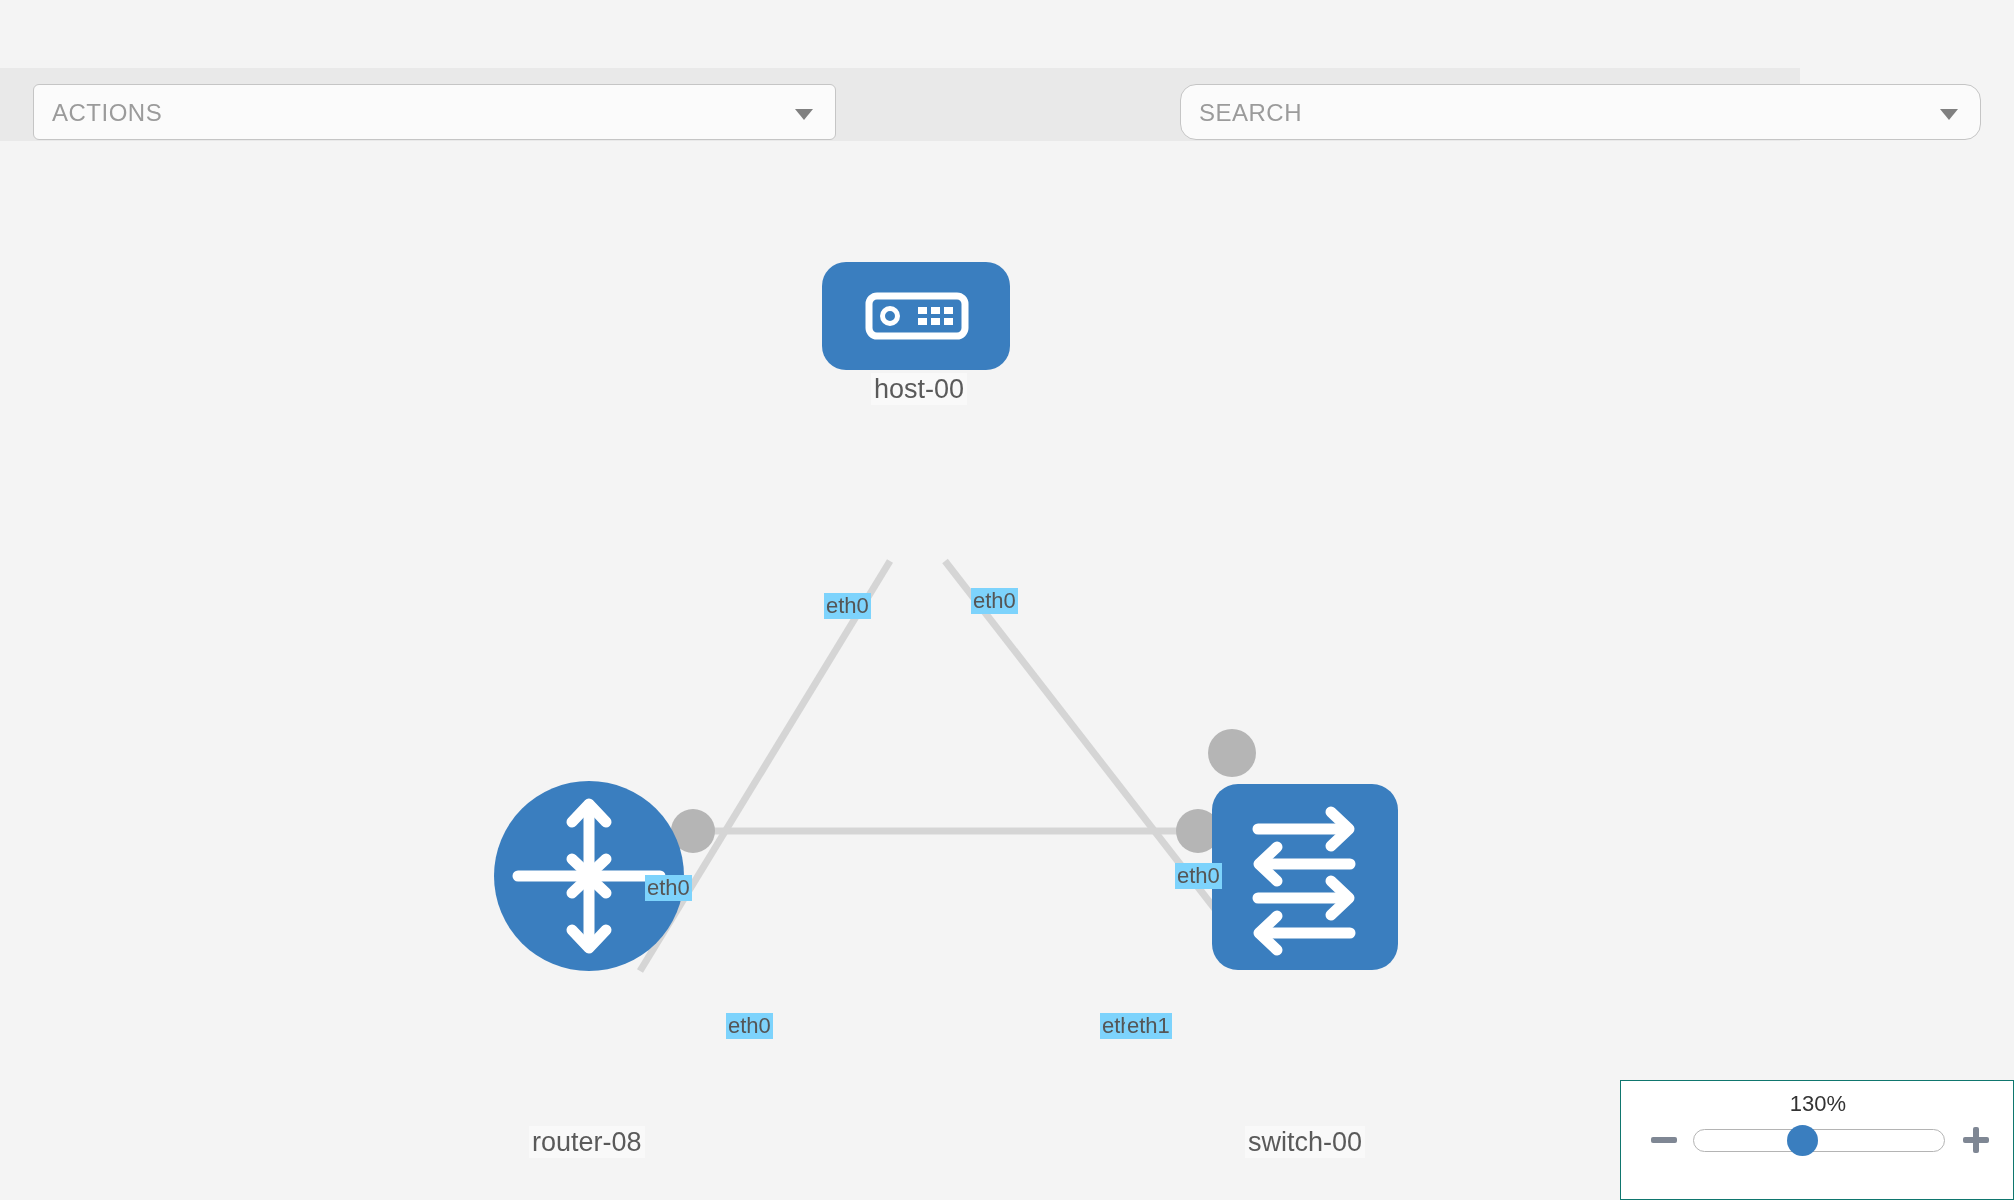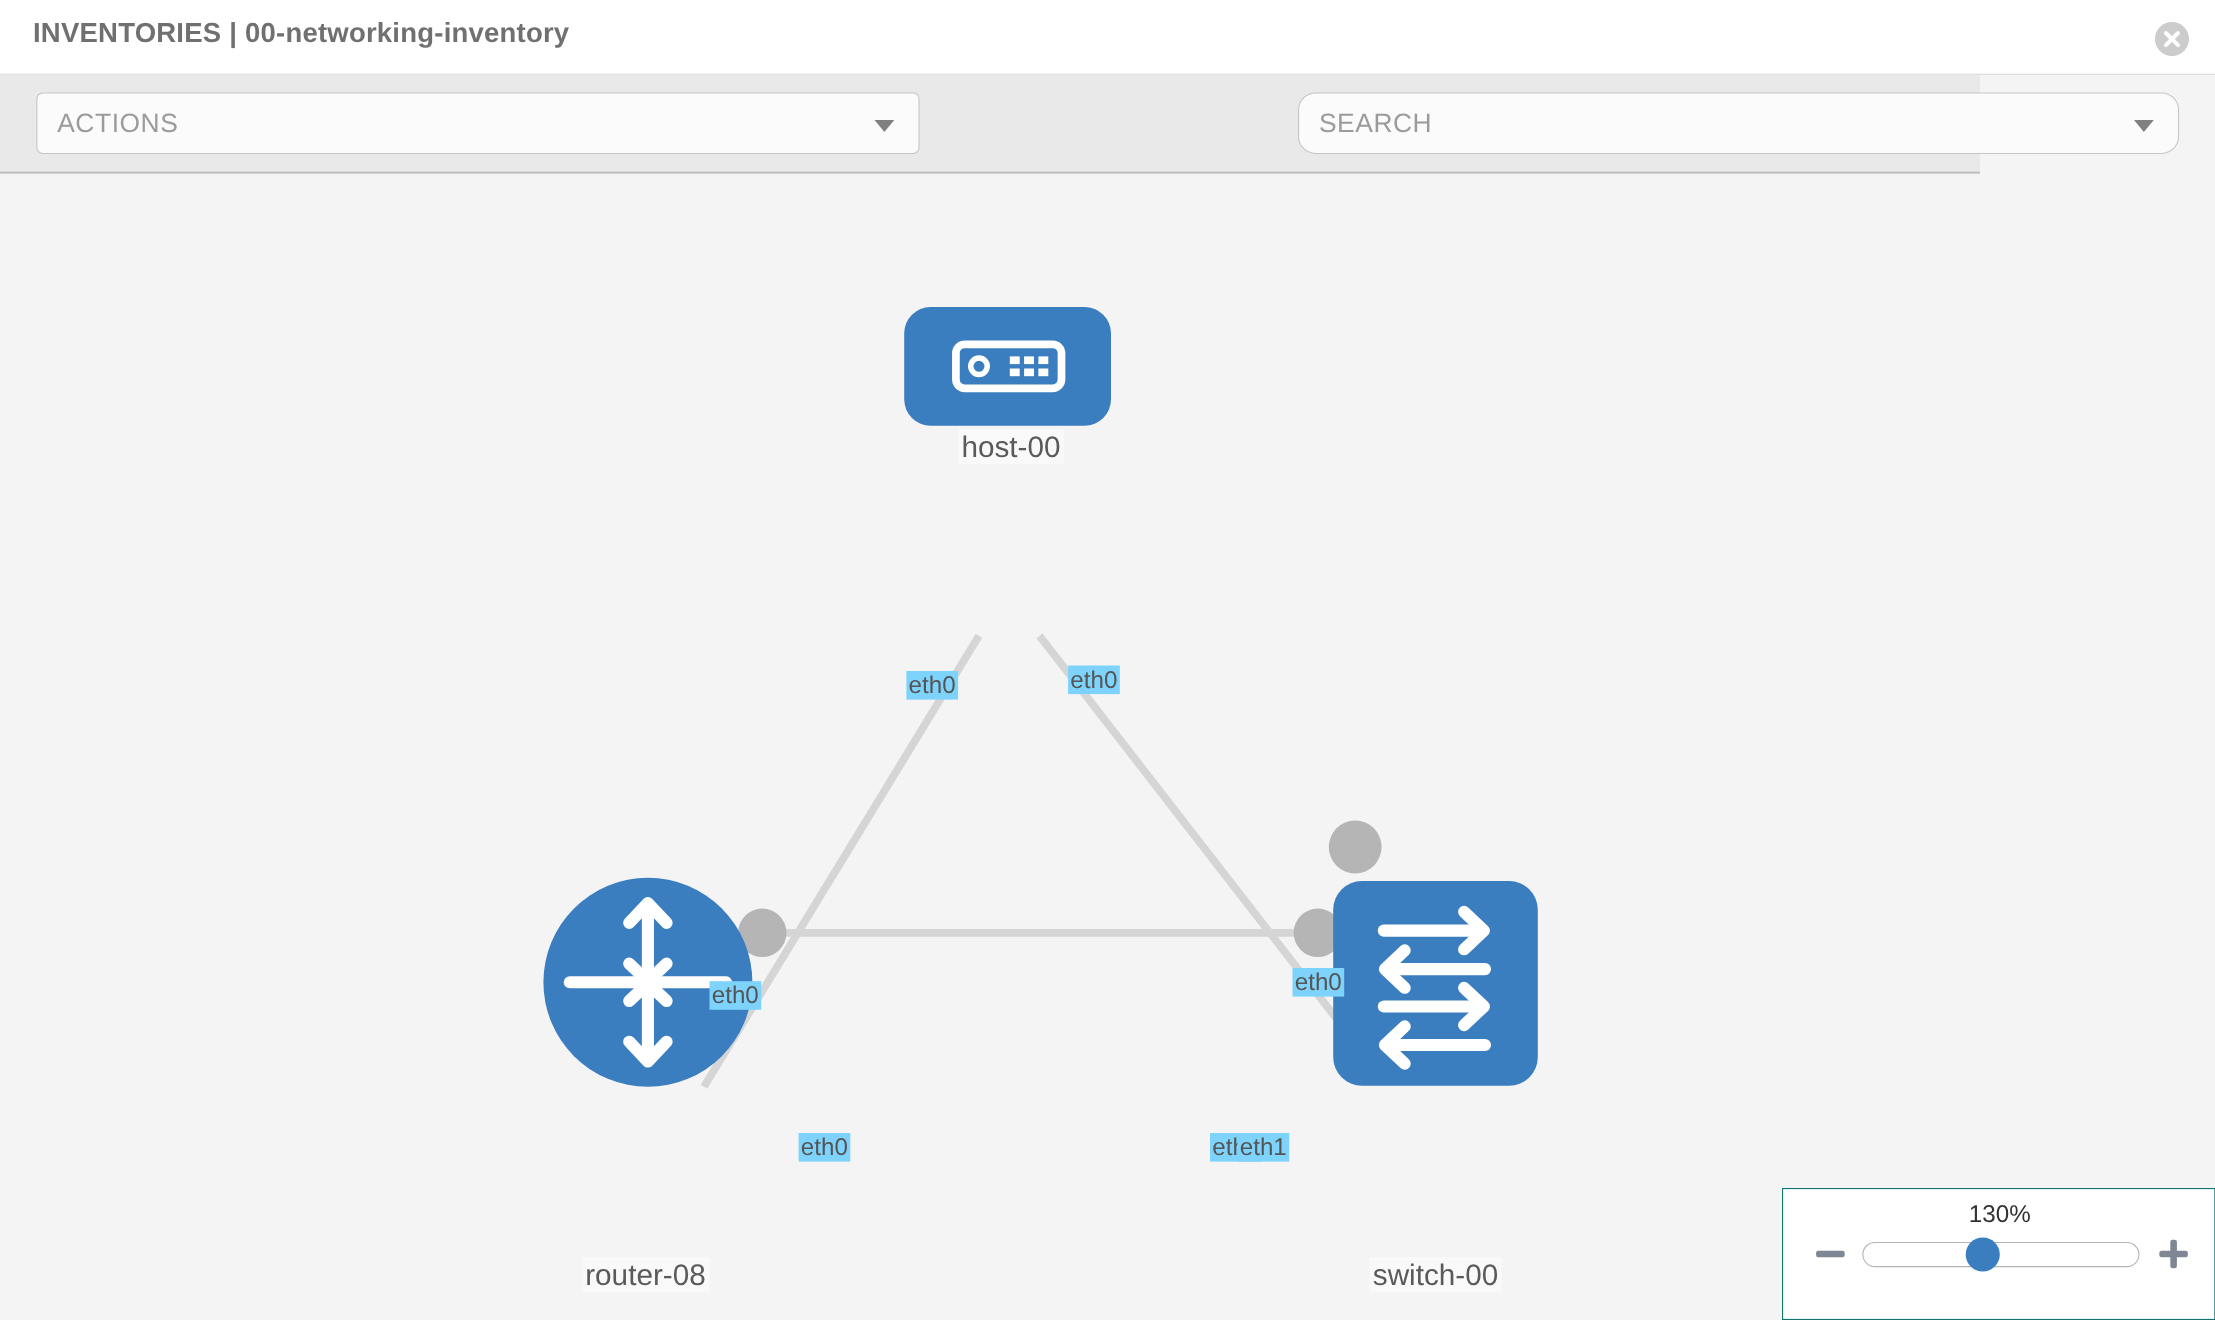--- a/index.html
+++ b/index.html
@@ -96,21 +96,21 @@
     position: absolute;
     left: 18px; top: 14px;
     font-size: 24px;
     color: #9b9b9b;
     letter-spacing: 0.5px;
   }
 
   
   .canvas {
     position: absolute;
-    top: 158px; left: 0;
+    top: 141px; left: 0;
     width: 2010px; height: 1042px;
     background: #f4f4f4;
     overflow: hidden;
   }
   .canvas svg { display: block; }
 
   
   .node-label {
     position: absolute;
     background: #f9f9f9;
@@ -169,29 +169,20 @@
     border-radius: 50%;
     background: #3a7ebf;
     cursor: grab;
   }
 </style>
 </head>
 <body>
 
 <div id="app">
 
-  <div class="header">
-    <div class="header-title">INVENTORIES | 00-networking-inventory</div>
-    <div class="close-btn">
-      <svg width="31" height="31" viewBox="0 0 31 31">
-        <circle cx="15.5" cy="15.5" r="15.5" fill="#cccccc"></circle>
-        <path d="M10 10 L21 21 M21 10 L10 21" stroke="#ffffff" stroke-width="3.6" stroke-linecap="round"></path>
-      </svg>
-    </div>
-  </div>
 
   <div class="toolbar">
 
     <div class="actions-select">
       <span class="label">ACTIONS</span>
       <span class="caret"></span>
     </div>
 
     <div class="tool-icon" id="wrench-icon">
       <svg width="44" height="44" viewBox="0 0 44 44">

